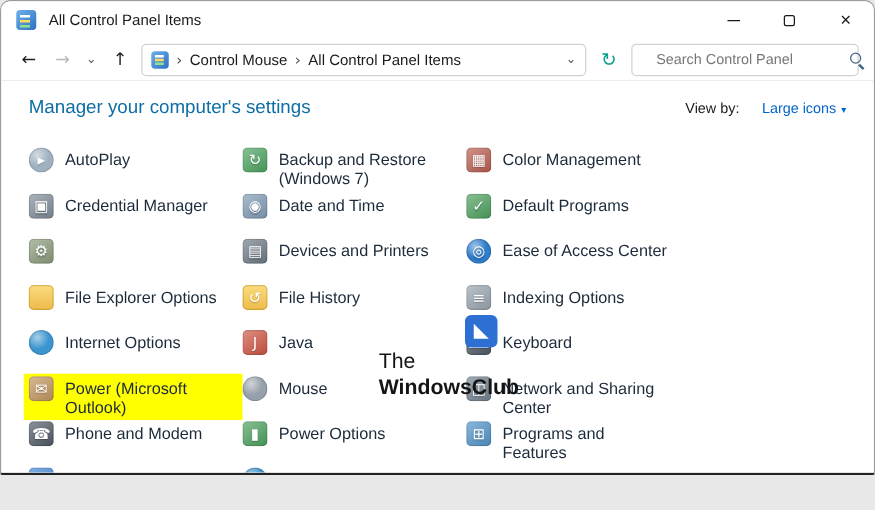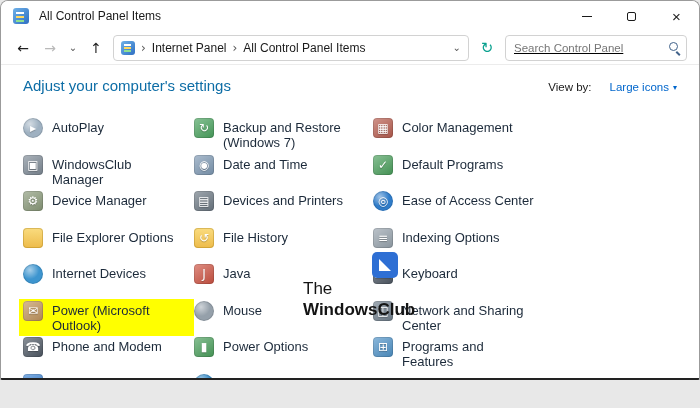--- a/index.html
+++ b/index.html
@@ -37,21 +37,21 @@
   .nav-btn { font-family: "DejaVu Sans", sans-serif; font-size: 14px; color: #1f1f1f; width: 20px; text-align: center; cursor: pointer; }
   .nav-btn.disabled { color: #b9b9b9; }
   .nav-btn.small { font-size: 10px; width: 12px; color: #555; }
   .addressbar { width: 356px; height: 26px; border: 1px solid #d2d2d2; border-radius: 4px; background: #fff;
     display: flex; align-items: center; gap: 6px; padding: 0 7px; font-size: 12px; color: #1b1b1b; }
   .crumb-sep { color: #555; font-family: "DejaVu Sans", sans-serif; font-size: 12px; }
   .crumb { cursor: pointer; white-space: nowrap; }
   .addr-chevron { margin-left: auto; font-size: 10px; color: #555; font-family: "DejaVu Sans", sans-serif; cursor: pointer; }
   .refresh-btn { font-family: "DejaVu Sans", sans-serif; font-size: 15px; color: #0aa18f; width: 22px; text-align: center; cursor: pointer; }
   .searchbox { margin-left: auto; width: 182px; height: 26px; border: 1px solid #d2d2d2; border-radius: 4px; background: #fff;
-    display: flex; align-items: center; padding: 0 8px; text-decoration: underline; }
+    display: flex; align-items: center; padding: 0 19px; }
   .searchbox input { border: none; outline: none; flex: 1; font-size: 11.5px; color: #333; font-family: "Liberation Sans", sans-serif; background: transparent; }
   .searchbox input::placeholder { color: #767676; }
   .search-icon { position: relative; width: 14px; height: 14px; flex: 0 0 auto; }
   .search-icon::before { content:""; position:absolute; left:1px; top:1px; width:7px; height:7px; border:1.5px solid #41628a; border-radius:50%; }
   .search-icon::after { content:""; position:absolute; left:9px; top:10px; width:5px; height:1.5px; background:#41628a; transform: rotate(45deg); transform-origin: 0 0; }
 
   
   .content { position: relative; height: 342px; padding: 12px 22px 0 22px; background: #fff; }
   .header-row { display: flex; align-items: baseline; justify-content: space-between; }
   .page-title { font-size: 15px; color: #0d6da6; }
@@ -107,37 +107,37 @@
 
   <div class="navbar">
     <span class="nav-btn">←</span>
     <span class="nav-btn disabled">→</span>
     <span class="nav-btn small">⌄</span>
     <span class="nav-btn">↑</span>
 
     <div class="addressbar">
       <span class="cpl-icon sz14"></span>
       <span class="crumb-sep">›</span>
-      <span class="crumb">Internet Panel</span>
+      <span class="crumb">Control Mouse</span>
       <span class="crumb-sep">›</span>
       <span class="crumb">All Control Panel Items</span>
       <span class="addr-chevron">⌄</span>
     </div>
 
     <span class="refresh-btn">↻</span>
 
     <div class="searchbox">
       <input placeholder="Search Control Panel" style="">
       <span class="search-icon"></span>
     </div>
   </div>
 
   <div class="content">
     <div class="header-row">
-      <span class="page-title">Adjust your computer's settings</span>
+      <span class="page-title">Manager your computer's settings</span>
       <span class="viewby">
         <span>View by:</span>
         <span class="viewby-link">
           <span>Large icons</span>
           <span class="viewby-arrow">▾</span>
         </span>
       </span>
     </div>
 
     <div class="items-grid">
@@ -148,33 +148,32 @@
         <div class="cp-item col1">
           <span class="cp-icon square" style="--c: #49a35e;">↻</span>
           <span class="cp-label">Backup and Restore (Windows 7)</span>
         </div>
         <div class="cp-item col2">
           <span class="cp-icon square" style="--c: #b85c4e;">▦</span>
           <span class="cp-label">Color Management</span>
         </div>
         <div class="cp-item col0">
           <span class="cp-icon square" style="--c: #7f8b97;">▣</span>
-          <span class="cp-label">WindowsClub Manager</span>
+          <span class="cp-label">Credential Manager</span>
         </div>
         <div class="cp-item col1">
           <span class="cp-icon square" style="--c: #7f9ab5;">◉</span>
           <span class="cp-label">Date and Time</span>
         </div>
         <div class="cp-item col2">
           <span class="cp-icon square" style="--c: #4aa05c;">✓</span>
           <span class="cp-label">Default Programs</span>
         </div>
         <div class="cp-item col0">
           <span class="cp-icon square" style="--c: #8a9a7a;">⚙</span>
-          <span class="cp-label">Device Manager</span>
         </div>
         <div class="cp-item col1">
           <span class="cp-icon square" style="--c: #6d7984;">▤</span>
           <span class="cp-label">Devices and Printers</span>
         </div>
         <div class="cp-item col2">
           <span class="cp-icon circle" style="--c: #2f7cc9;">◎</span>
           <span class="cp-label">Ease of Access Center</span>
         </div>
         <div class="cp-item col0">
@@ -184,21 +183,21 @@
         <div class="cp-item col1">
           <span class="cp-icon folder" style="--c: #f3c64f;">↺</span>
           <span class="cp-label">File History</span>
         </div>
         <div class="cp-item col0">
           <span class="cp-icon square" style="--c: #98a4ae;">≡</span>
           <span class="cp-label">Indexing Options</span>
         </div>
         <div class="cp-item col1">
           <span class="cp-icon circle" style="--c: #3d95cf;"></span>
-          <span class="cp-label">Internet Devices</span>
+          <span class="cp-label">Internet Options</span>
         </div>
         <div class="cp-item col2">
           <span class="cp-icon square" style="--c: #cf5342;">J</span>
           <span class="cp-label">Java</span>
         </div>
         <div class="cp-item col0">
           <span class="cp-icon square" style="--c: #4e5864;">⌨</span>
           <span class="cp-label">Keyboard</span>
         </div>
         <div class="cp-item col1 highlight">

